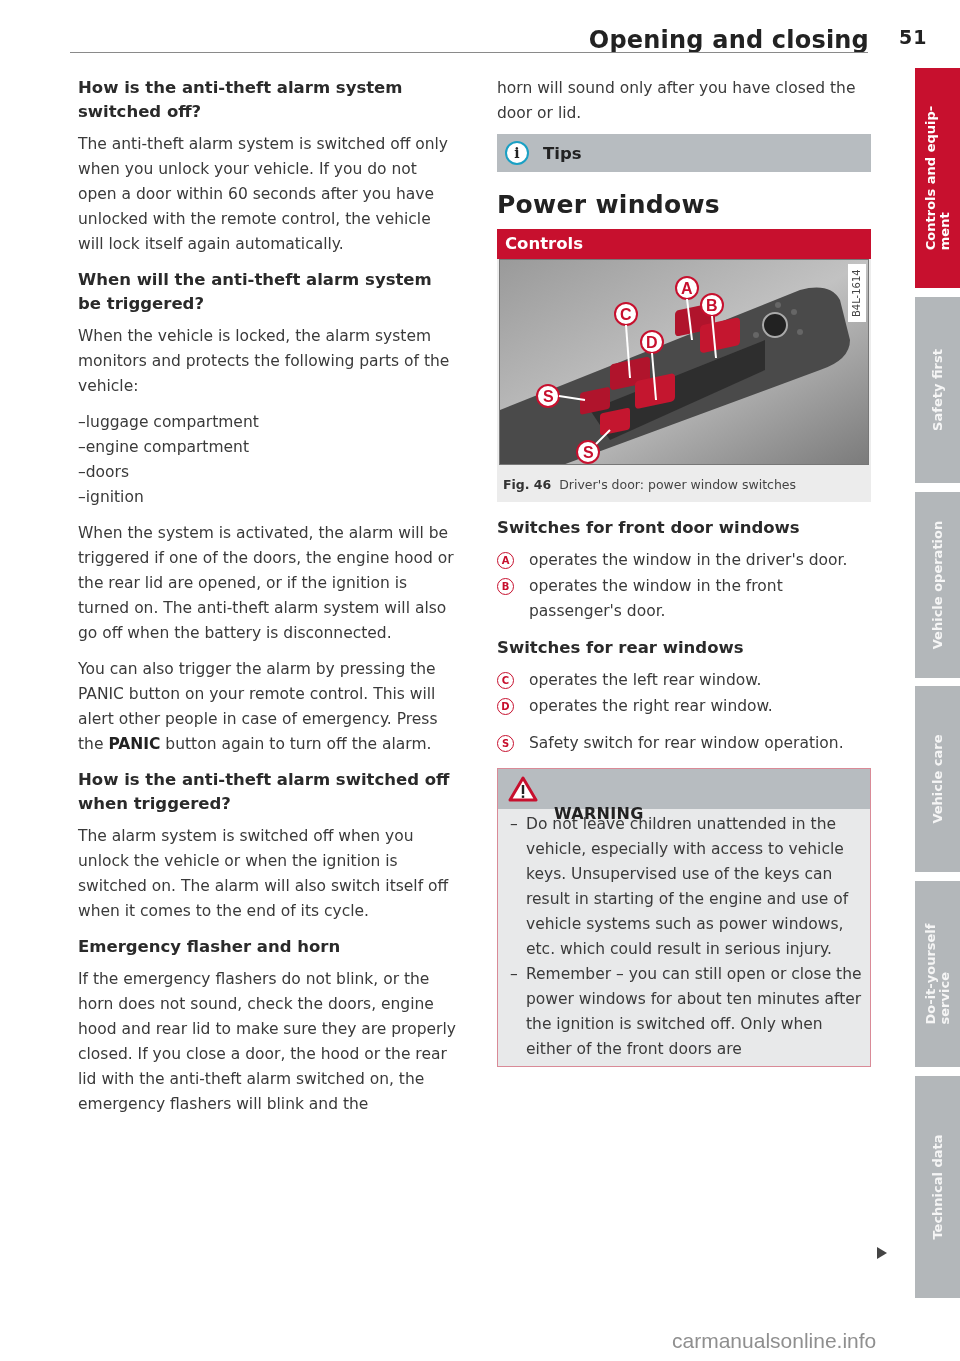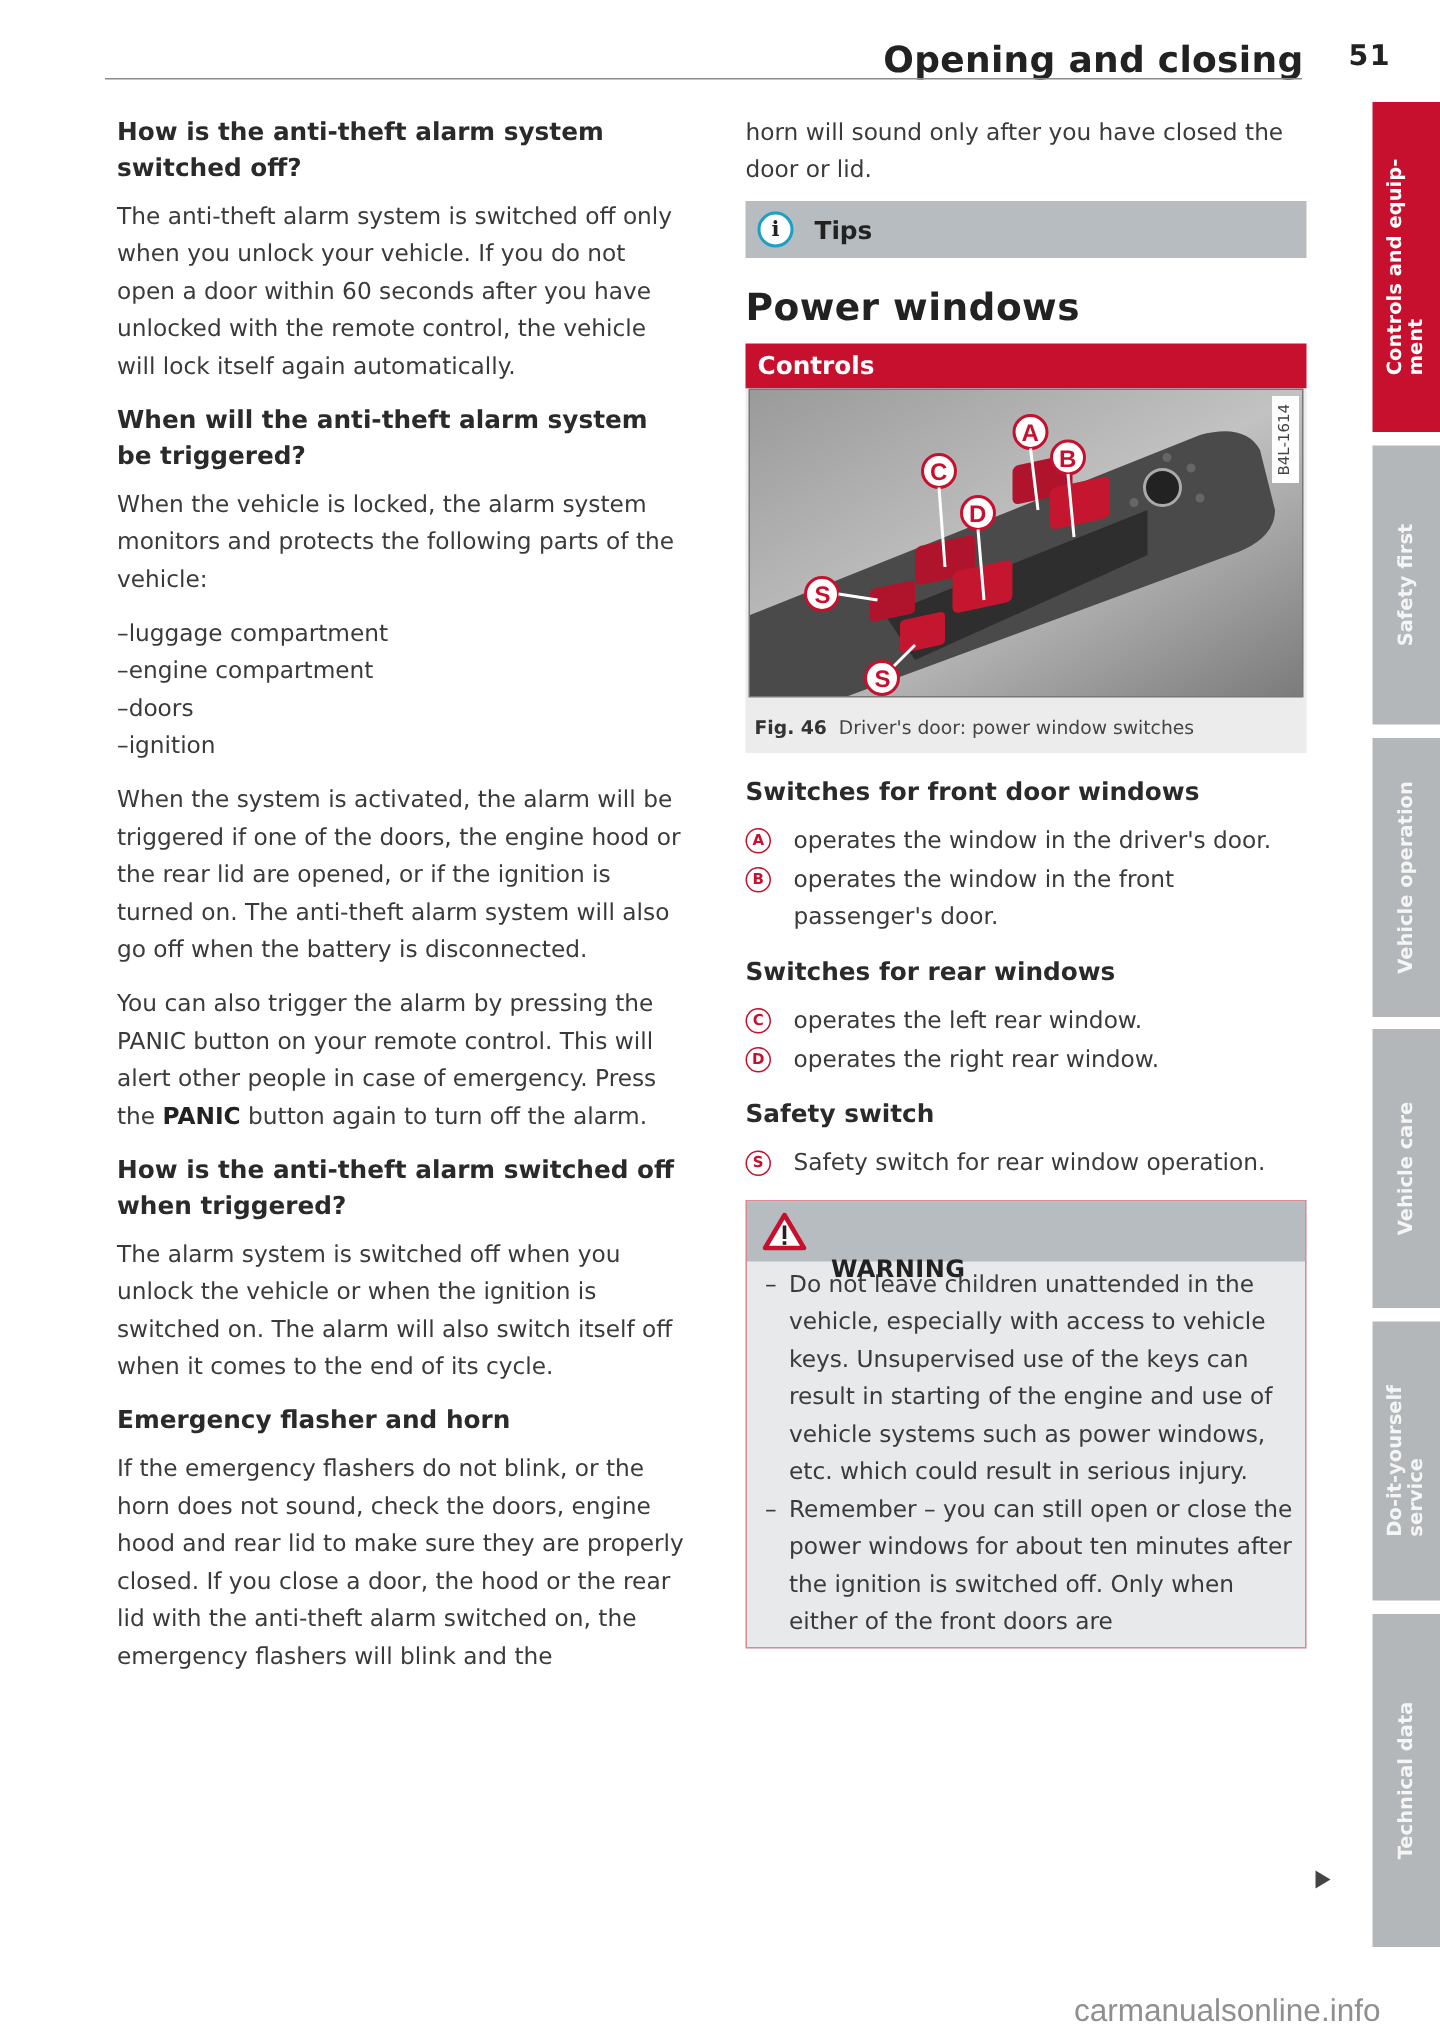--- a/index.html
+++ b/index.html
@@ -49,21 +49,21 @@
   .warn-body { padding:3px 8px 4px 12px; }
   .warn-item { display:flex; }
   .warn-item .dash { width:16px; flex:0 0 16px; }
   .cont-arrow { position:absolute; left:877px; top:1247px; width:0; height:0; border-top:6px solid transparent; border-bottom:6px solid transparent; border-left:10px solid #444; }
 
   .tabs { position:absolute; left:915px; top:0; width:45px; }
   .tab { position:absolute; left:0; width:45px; background:#b3b7ba; color:#f5f5f5; font-size:13px; font-weight:bold; }
   .tab.active { background:#c7102e; color:#fff; }
   .tab span { position:absolute; left:50%; top:50%; transform:translate(-50%,-50%) rotate(-90deg); white-space:pre; text-align:left; line-height:14px; }
 
-  .watermark { position:absolute; left:716px; top:1329px; font-size:21px; color:#8f8f8f; font-family:"Liberation Sans",sans-serif; }
+  .watermark { position:absolute; left:672px; top:1329px; font-size:21px; color:#8f8f8f; font-family:"Liberation Sans",sans-serif; }
 </style>
 </head>
 <body>
 
 <div class="hdr-title">Opening and closing</div>
 <div class="hdr-page">51</div>
 <div class="hdr-rule"></div>
 
 <div class="col col-left">
   <h3>How is the anti-theft alarm system switched off?</h3>
@@ -166,21 +166,20 @@
     <div class="callout">
       <span class="cir">C</span>
       <span>operates the left rear window.</span>
     </div>
     <div class="callout">
       <span class="cir">D</span>
       <span>operates the right rear window.</span>
     </div>
   </div>
 
-  <h3>Safety switch</h3>
   <div class="callouts">
     <div class="callout">
       <span class="cir">S</span>
       <span>Safety switch for rear window operation.</span>
     </div>
   </div>
 
   <div class="warn-box">
     <div class="warn-head">
       <svg width="30" height="26" viewBox="0 0 30 26">

